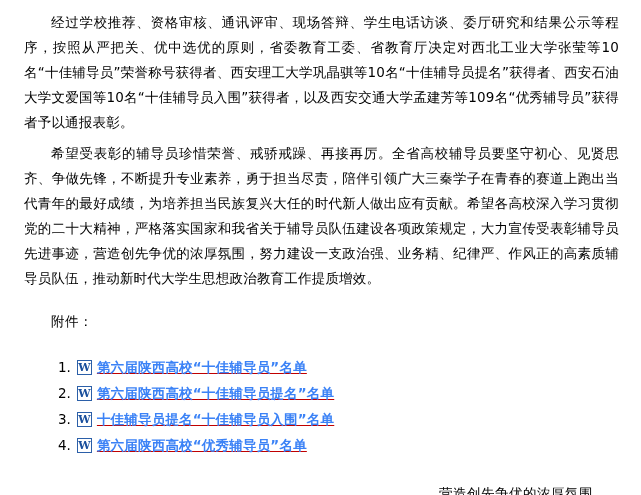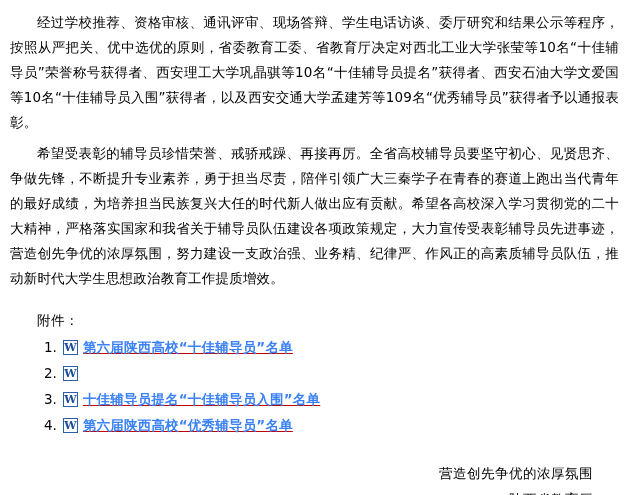--- a/index.html
+++ b/index.html
@@ -12,42 +12,41 @@
     background: #ffffff;
     font-family: "DejaVu Sans", "Liberation Sans", sans-serif;
     color: #000000;
     overflow: hidden;
   }
   .page {
     position: relative;
     width: 641px;
     height: 403px;
     box-sizing: border-box;
-    padding: 10px 22px 0 10px;
+    padding: 10px 22px 0 24px;
   }
   .para {
     font-size: 13.5px;
     line-height: 25px;
     text-align: justify;
     text-justify: inter-ideograph;
     letter-spacing: 0.2px;
     margin: 0 0 6px 0;
     text-indent: 2em;
     color: #000;
   }
   .para-gap {
     margin-bottom: 8px;
   }
   .attach-label {
     font-size: 13.5px;
     line-height: 25px;
-    margin: 18px 0 0 0;
+    margin: 18px 0 20px 0;
     text-indent: 2em;
     letter-spacing: 0.5px;
-    font-family: Liberation Mono, monospace;
   }
   .attach-list {
     margin: 0;
     padding: 0;
     list-style: none;
   }
   .attach-item {
     display: flex;
     align-items: center;
     font-size: 13.5px;
@@ -116,20 +115,21 @@
 
   <ul class="attach-list">
     <li class="attach-item">
       <span class="attach-num">1.</span>
       <span class="doc-icon"></span>
       <span class="attach-link">第六届陕西高校“十佳辅导员”名单</span>
     </li>
     <li class="attach-item">
       <span class="attach-num">2.</span>
       <span class="doc-icon"></span>
+      <span class="attach-link">第六届陕西高校“十佳辅导员提名”名单</span>
     </li>
     <li class="attach-item">
       <span class="attach-num">3.</span>
       <span class="doc-icon"></span>
       <span class="attach-link">十佳辅导员提名“十佳辅导员入围”名单</span>
     </li>
     <li class="attach-item">
       <span class="attach-num">4.</span>
       <span class="doc-icon"></span>
       <span class="attach-link">第六届陕西高校“优秀辅导员”名单</span>

